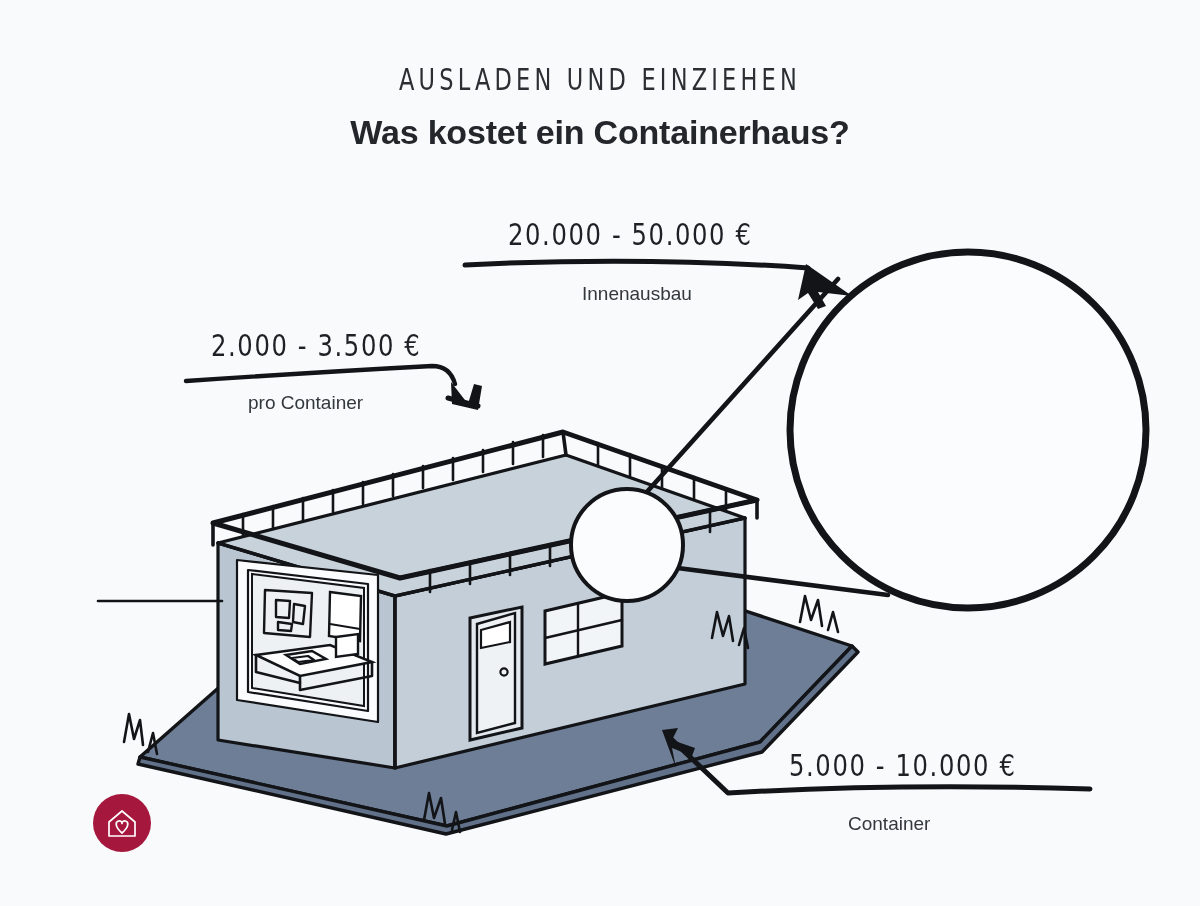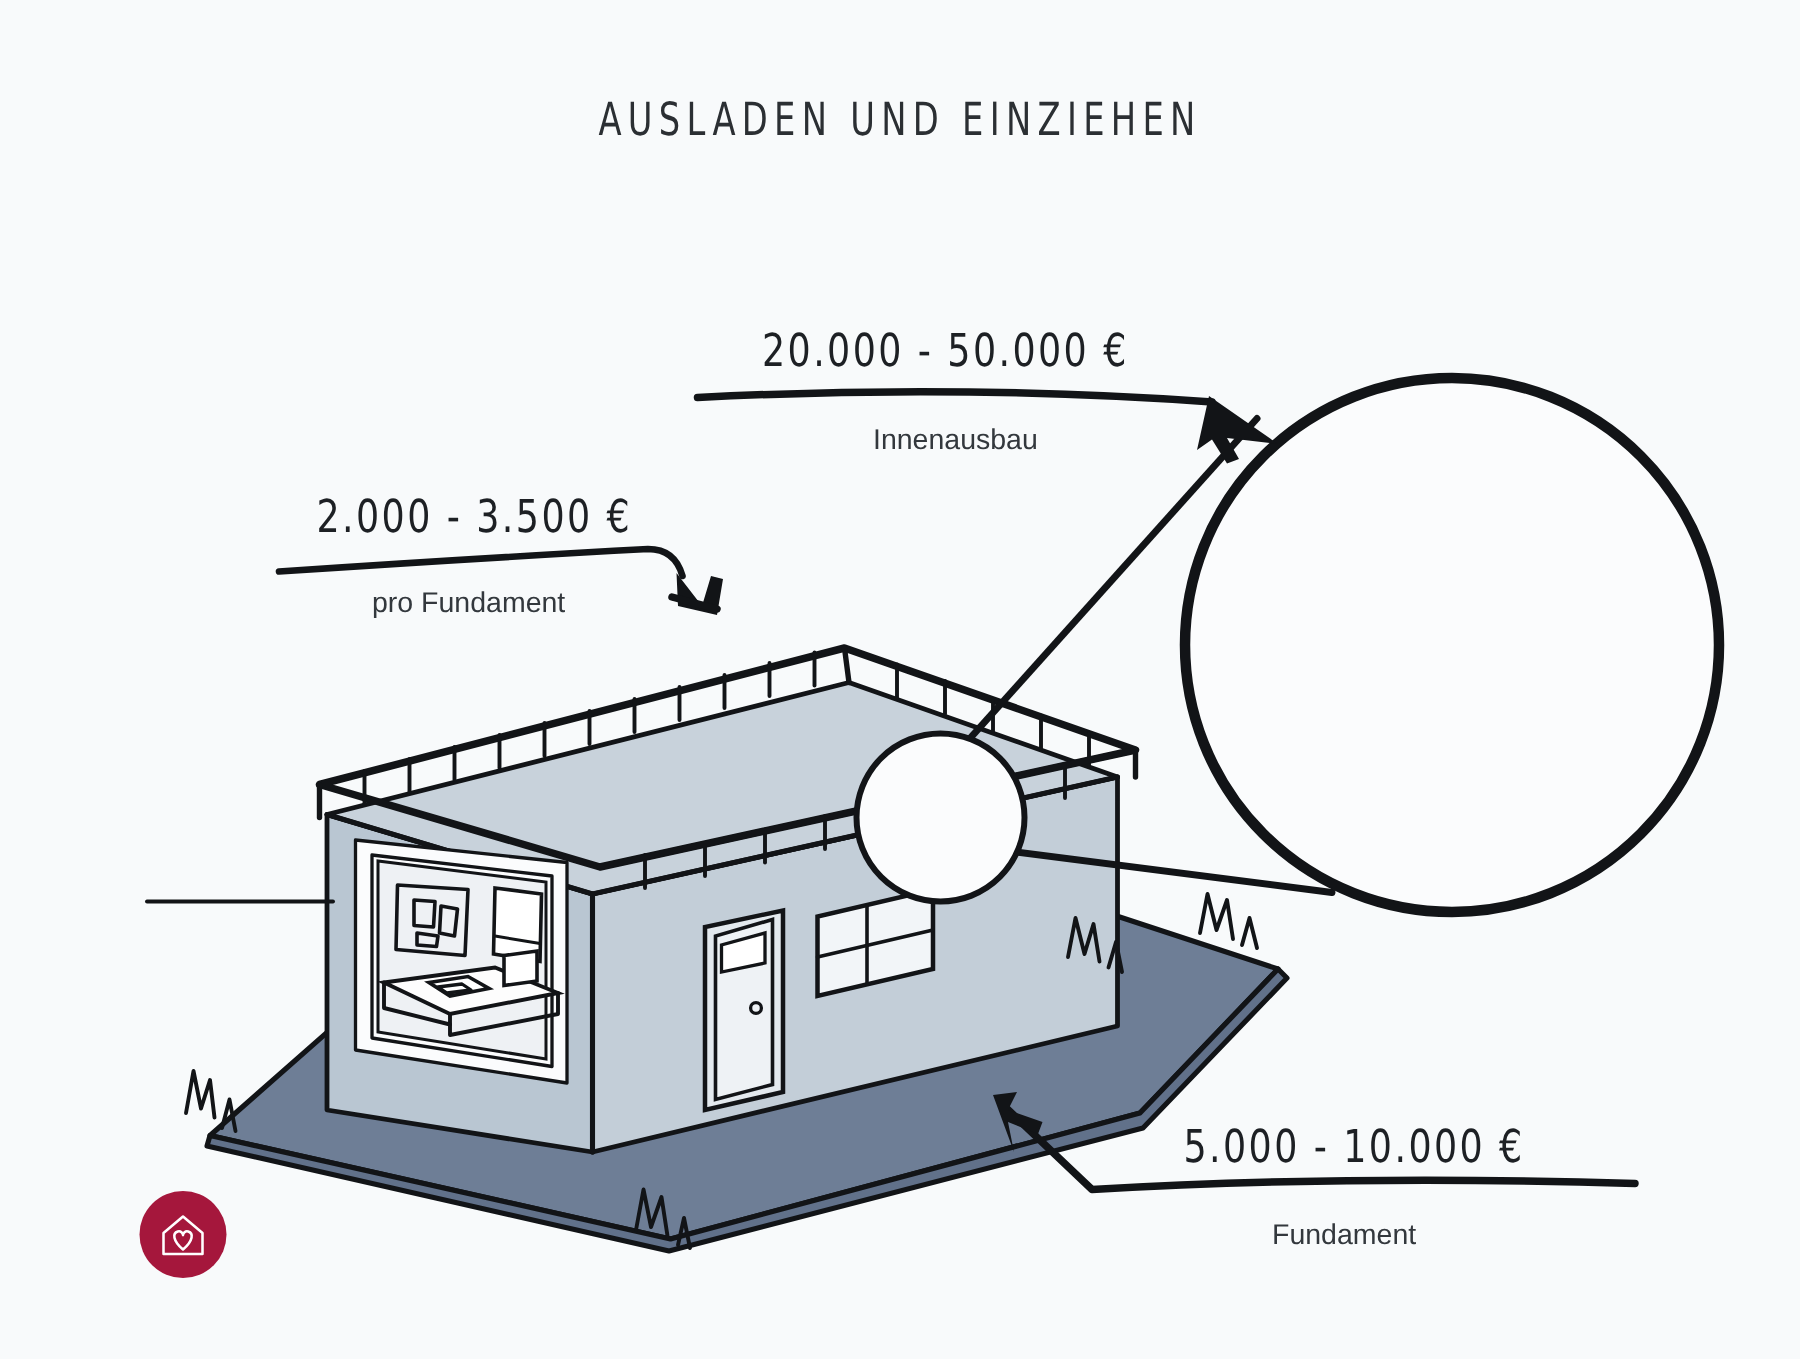--- a/index.html
+++ b/index.html
@@ -59,20 +59,21 @@
     left:93px;top:794px;width:58px;height:58px;border-radius:50%;
     background:#a5173c;
   }
 </style>
 </head>
 <body>
 
 <div id="stage">
 
   <div class="abs eyebrow">AUSLADEN UND EINZIEHEN</div>
+  <div class="abs maintitle">Was kostet ein Containerhaus?</div>
 
   <svg class="layer" viewBox="0 0 1200 906">
 
     <g>
       <path class="slab" d="M140 757 L232 676 L712 600 L852 646 L760 742 L447 826 Z"></path>
       <path class="slab2" d="M140 757 L447 826 L760 742 L852 646 L858 652 L762 752 L446 834 L138 764 Z"></path>
       <path class="ink" stroke-width="3" d="M232 676 L712 600"></path>
     </g>
 
     <g>
@@ -292,24 +293,24 @@
       <path class="inkfill" d="M662 730 L676 768 L672 748 L692 756 L695 748 L672 740 L678 728 Z"></path>
     </g>
 
     <path class="ink" stroke-width="2.6" d="M98 601 L222 601"></path>
   </svg>
 
   <div class="abs price" style="left:508px;top:217px;">20.000 - 50.000 €</div>
   <div class="abs sublabel" style="left:565px;top:283px;margin-left:17px;">Innenausbau</div>
 
   <div class="abs price" style="left:211px;top:328px;">2.000 - 3.500 €</div>
-  <div class="abs sublabel" style="left:248px;top:392px;">pro Fundament</div>
+  <div class="abs sublabel" style="left:248px;top:392px;">pro Container</div>
 
   <div class="abs price" style="left:789px;top:748px;">5.000 - 10.000 €</div>
-  <div class="abs sublabel" style="left:848px;top:813px;">Fundament</div>
+  <div class="abs sublabel" style="left:848px;top:813px;">Container</div>
 
   <div class="abs logo">
     <svg viewBox="0 0 58 58" width="58" height="58">
       <path d="M16 28 L29 17 L42 28 L42 42 L16 42 Z" fill="none" stroke="#ffffff" stroke-width="1.7" stroke-linejoin="round"></path>
       <path d="M29 39 C22 33 22 28 25.5 27 C27.5 26.4 29 28 29 29.4 C29 28 30.5 26.4 32.5 27 C36 28 36 33 29 39 Z" fill="none" stroke="#ffffff" stroke-width="1.7" stroke-linejoin="round"></path>
     </svg>
   </div>
 
 </div>
 

